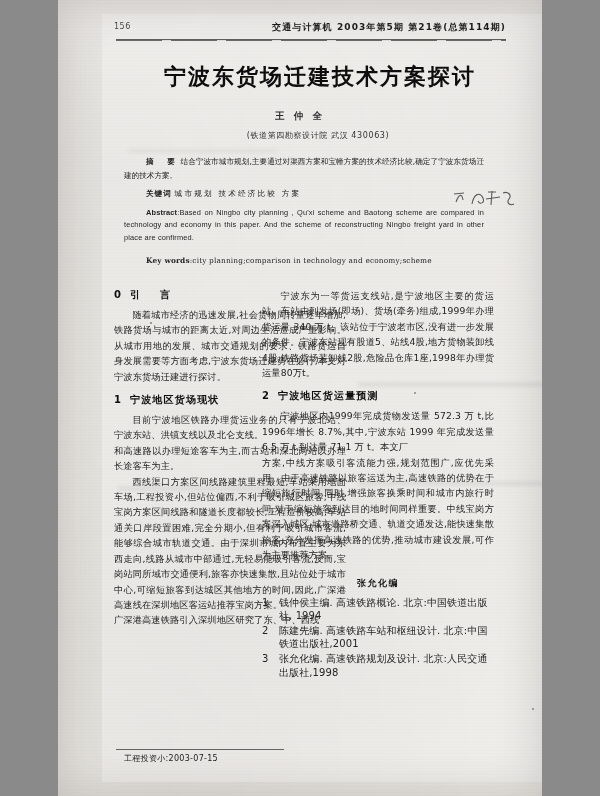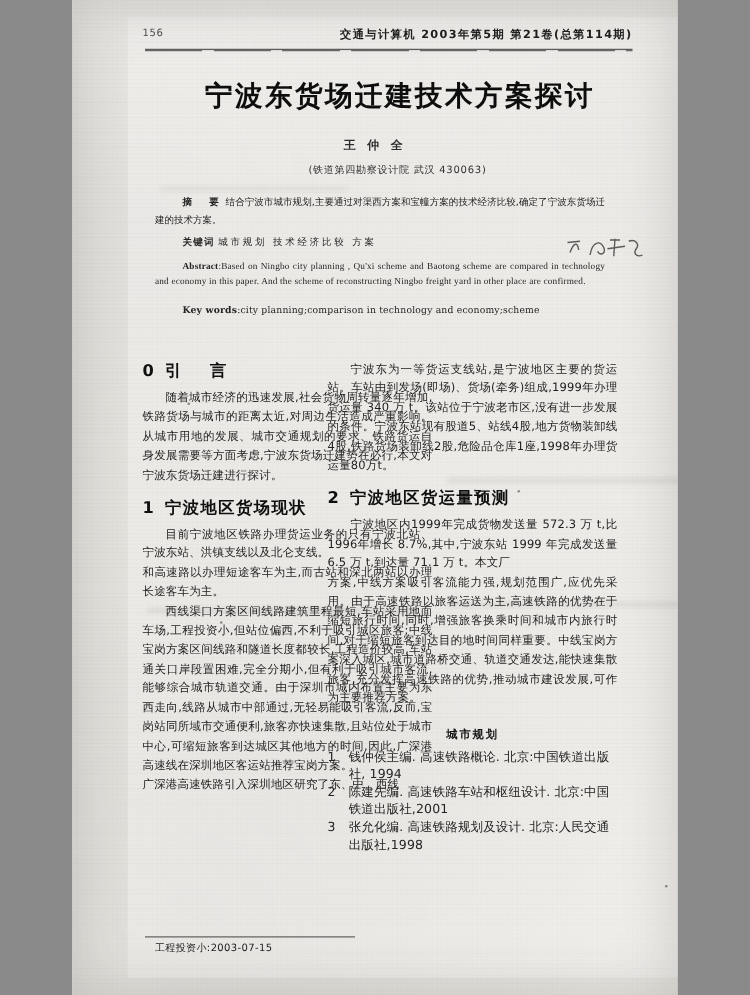--- a/index.html
+++ b/index.html
@@ -138,21 +138,21 @@
   .indent { text-indent: 22px; }
   .kwline {
     margin-top: 5px;
     letter-spacing: 0.4px;
   }
   .kwline .kws { letter-spacing: 2.2px; }
   .engblock {
     margin-top: 6px;
   }
   .engline {
-    font-family: Liberation Serif, serif;
+    font-family: Liberation Sans, sans-serif;
     font-size: 7.4px;
     line-height: 12.6px;
     letter-spacing: 0.15px;
   }
   .engkw {
     font-family: "DejaVu Serif", serif;
     font-size: 7.4px;
     margin-top: 9px;
     padding-left: 22px;
     letter-spacing: 0.15px;
@@ -181,21 +181,21 @@
   .col {
     position: absolute;
     top: 0;
     bottom: 0;
     width: 232px;
   }
   .col-l { left: 0; }
   .col-r { right: 0; }
 
   .h2 {
-    font-size: 13px;
+    font-size: 10px;
     font-weight: bold;
     letter-spacing: 1.2px;
     color: #101010;
     margin: 9px 0 5px 0;
     filter: blur(0.2px);
   }
   .h2 .num { margin-right: 9px; letter-spacing: 0; }
   .h2.first { margin-top: 0; }
   .h2 .gap { letter-spacing: 5px; }
 
@@ -352,21 +352,21 @@
 
     <div class="col col-r">
       <p class="body">宁波东为一等货运支线站,是宁波地区主要的货运站。车站由到发场(即场)、货场(牵务)组成,1999年办理货运量 340 万 t。该站位于宁波老市区,没有进一步发展的条件。宁波东站现有股道5、站线4股,地方货物装卸线4股,铁路货场装卸线2股,危险品仓库1座,1998年办理货运量80万t。</p>
 
       <div class="h2">
         <span class="num">2</span><span>宁波地区货运量预测</span>
       </div>
       <p class="body">宁波地区内1999年完成货物发送量 572.3 万 t,比1996年增长 8.7%,其中,宁波东站 1999 年完成发送量 6.5 万 t,到达量 71.1 万 t。本文厂</p>
       <p class="body cont">方案,中线方案吸引客流能力强,规划范围广,应优先采用。由于高速铁路以旅客运送为主,高速铁路的优势在于缩短旅行时间,同时,增强旅客换乘时间和城市内旅行时间,对于缩短旅客到达目的地时间同样重要。中线宝岗方案深入城区,城市道路桥交通、轨道交通发达,能快速集散旅客,充分发挥高速铁路的优势,推动城市建设发展,可作为主要推荐方案。</p>
 
-      <div class="refhead">城市规划</div>
+      <div class="refhead">张允化编</div>
       <ol class="refs">
         <li><span class="rn">1</span><span>钱仲侯主编. 高速铁路概论. 北京:中国铁道出版社, 1994</span></li>
         <li><span class="rn">2</span><span>陈建先编. 高速铁路车站和枢纽设计. 北京:中国铁道出版社,2001</span></li>
         <li><span class="rn">3</span><span>张允化编. 高速铁路规划及设计. 北京:人民交通出版社,1998</span></li>
       </ol>
     </div>
   </div>
 
   <div class="footrule"></div>
   <div class="footnote">

